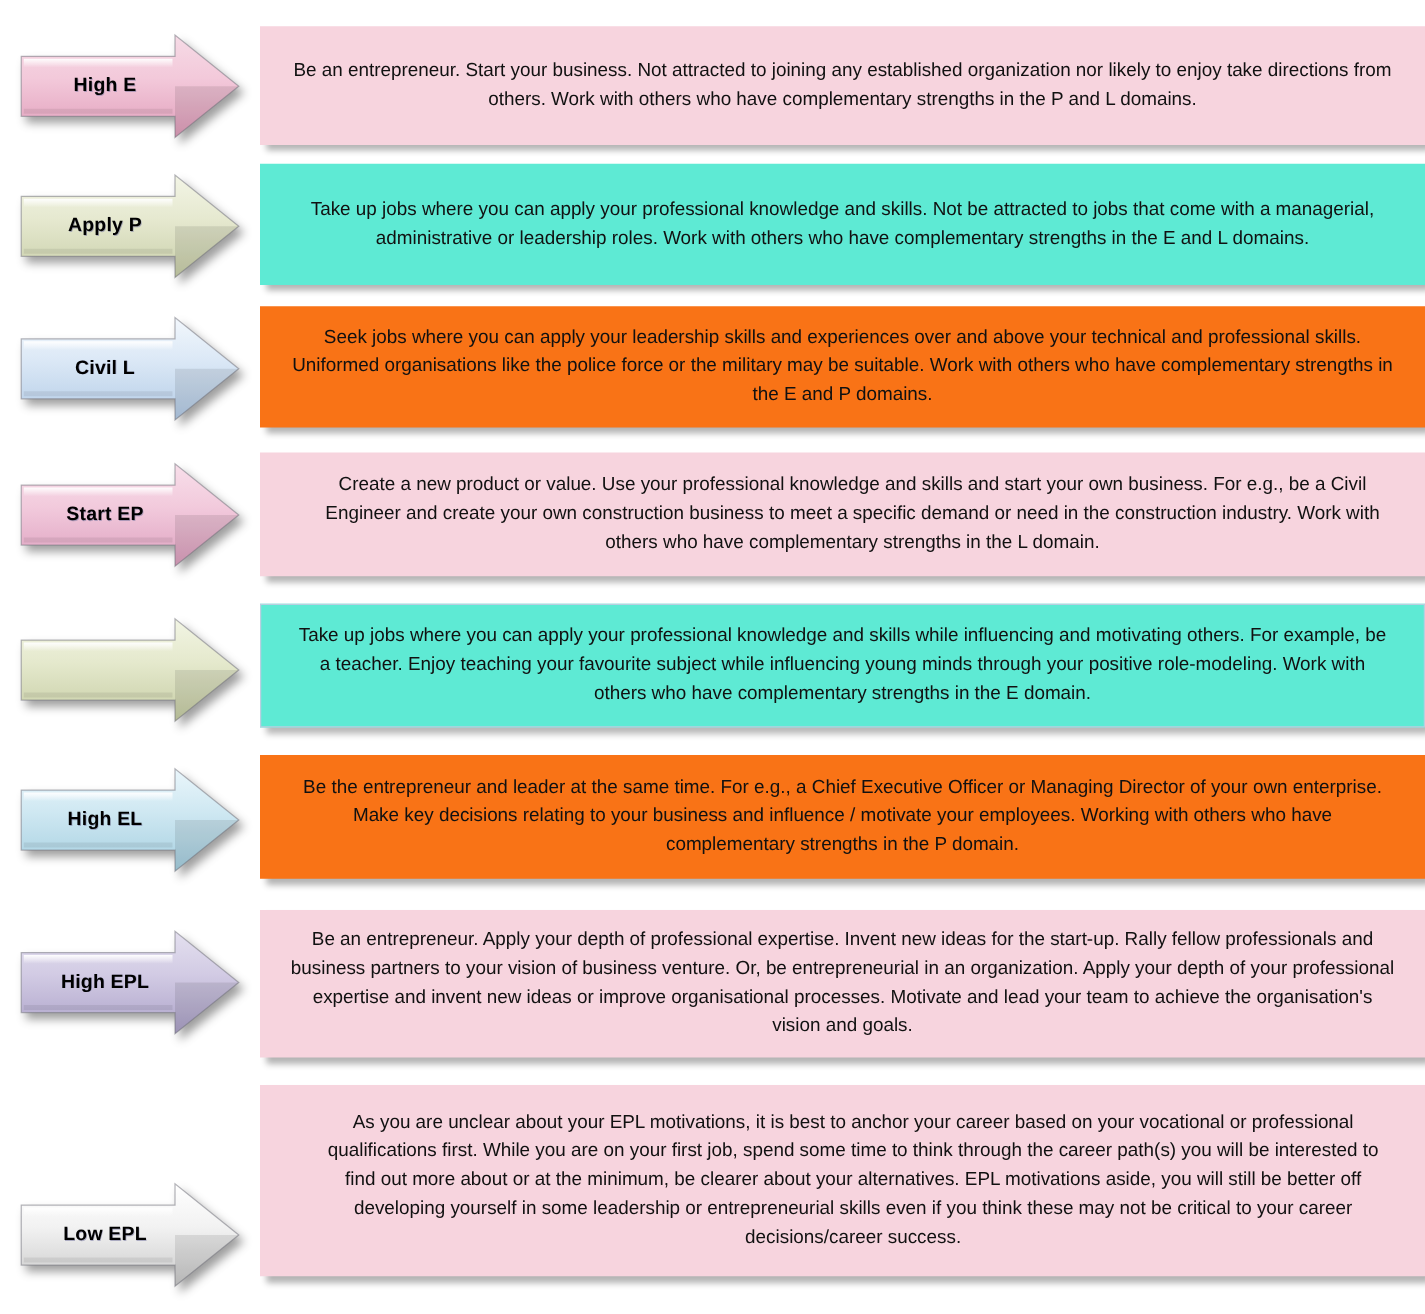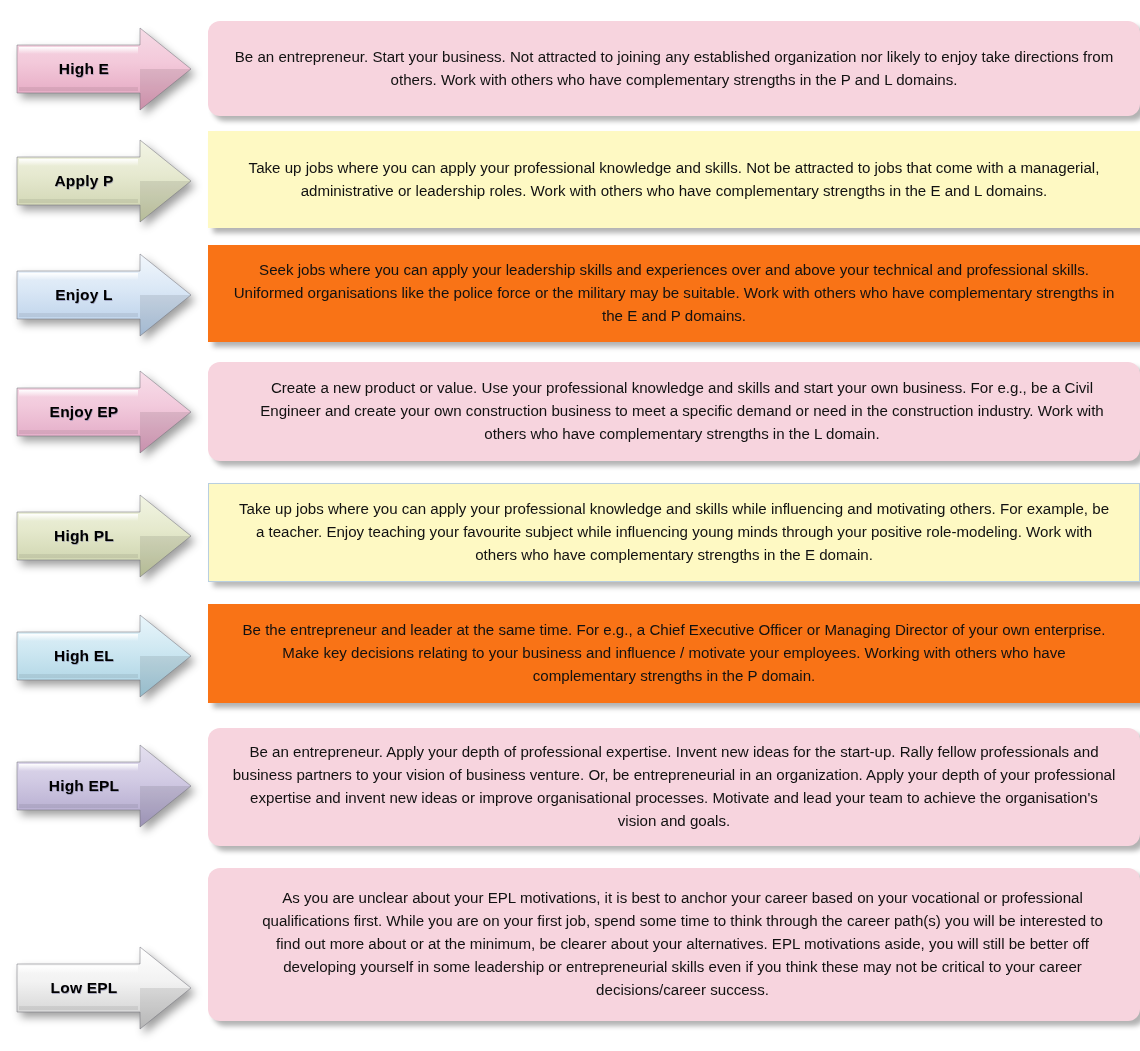--- a/index.html
+++ b/index.html
@@ -73,22 +73,22 @@
     text-align: center;
     box-shadow: 5px 5px 5px rgba(0,0,0,0.30);
     display: flex;
     align-items: center;
     justify-content: center;
   }
   .textbox .inner {
     width: 100%;
   }
 
-  .tb-pink   { background: #f7d4de; border-radius: 12px; }
-  .tb-green  { background: #fef9c3; }
+  .tb-pink   { background: #f7d4de; }
+  .tb-green  { background: #5eead4; }
   .tb-blue   { background: #f97316; }
   .tb-bordered {
     border: 1px solid #b9cfe0;
     box-shadow: 5px 5px 5px rgba(0,0,0,0.28);
   }
 
   .spell {
     text-decoration-style: wavy;
     text-decoration-color: #4a8a3a;
     text-decoration-thickness: 1px;
@@ -161,21 +161,21 @@
             <linearGradient id="agrad2h" x1="0" y1="0" x2="0" y2="1">
               <stop offset="0" stop-color="#ffffff" stop-opacity="0.95"></stop>
               <stop offset="1" stop-color="#ffffff" stop-opacity="0"></stop>
             </linearGradient>
           </defs>
           <polygon points="3,20 126,20 126,3 177,44 126,85 126,68 3,68" fill="url(#agrad2)" stroke="rgba(120,120,130,0.55)" stroke-width="1"></polygon>
           <polygon points="5,22 124,22 124,29 5,29" fill="url(#agrad2h)"></polygon>
           <polygon points="5,62 124,62 124,66 5,66" fill="rgba(0,0,0,0.07)"></polygon>
           <polygon points="126,44 126,85 177,44" fill="rgba(0,0,0,0.09)"></polygon>
         </svg>
-        <div class="arrow-label">Enjoy L</div>
+        <div class="arrow-label">Civil L</div>
       </div>
     </div>
     <div class="textbox tb-blue" style="top: 245px; min-height: 97px; height: 97px;">
       <div class="inner">Seek jobs where you can apply your leadership skills and experiences over and above your technical and professional skills. Uniformed organisations like the police force or the military may be suitable. Work with others who have complementary strengths in the E and P domains.</div>
     </div>
     <div class="arrow-wrap" style="top: 368px;">
       <div class="arrow">
         <svg viewBox="0 0 180 88">
           <defs>
             <linearGradient id="agrad3" x1="0" y1="0" x2="0" y2="1">
@@ -186,21 +186,21 @@
             <linearGradient id="agrad3h" x1="0" y1="0" x2="0" y2="1">
               <stop offset="0" stop-color="#ffffff" stop-opacity="0.95"></stop>
               <stop offset="1" stop-color="#ffffff" stop-opacity="0"></stop>
             </linearGradient>
           </defs>
           <polygon points="3,20 126,20 126,3 177,44 126,85 126,68 3,68" fill="url(#agrad3)" stroke="rgba(120,120,130,0.55)" stroke-width="1"></polygon>
           <polygon points="5,22 124,22 124,29 5,29" fill="url(#agrad3h)"></polygon>
           <polygon points="5,62 124,62 124,66 5,66" fill="rgba(0,0,0,0.07)"></polygon>
           <polygon points="126,44 126,85 177,44" fill="rgba(0,0,0,0.09)"></polygon>
         </svg>
-        <div class="arrow-label">Enjoy EP</div>
+        <div class="arrow-label">Start EP</div>
       </div>
     </div>
     <div class="textbox tb-pink" style="top: 362px; min-height: 99px; height: 99px; padding-left: 40px;">
       <div class="inner">Create a new product or value. Use your professional knowledge and skills and start your own business. For e.g., be a Civil Engineer and create your own construction business to meet a specific demand or need in the construction industry. Work with others who have complementary strengths in the L domain.</div>
     </div>
     <div class="arrow-wrap" style="top: 492px;">
       <div class="arrow">
         <svg viewBox="0 0 180 88">
           <defs>
             <linearGradient id="agrad4" x1="0" y1="0" x2="0" y2="1">
@@ -211,21 +211,20 @@
             <linearGradient id="agrad4h" x1="0" y1="0" x2="0" y2="1">
               <stop offset="0" stop-color="#ffffff" stop-opacity="0.95"></stop>
               <stop offset="1" stop-color="#ffffff" stop-opacity="0"></stop>
             </linearGradient>
           </defs>
           <polygon points="3,20 126,20 126,3 177,44 126,85 126,68 3,68" fill="url(#agrad4)" stroke="rgba(120,120,130,0.55)" stroke-width="1"></polygon>
           <polygon points="5,22 124,22 124,29 5,29" fill="url(#agrad4h)"></polygon>
           <polygon points="5,62 124,62 124,66 5,66" fill="rgba(0,0,0,0.07)"></polygon>
           <polygon points="126,44 126,85 177,44" fill="rgba(0,0,0,0.09)"></polygon>
         </svg>
-        <div class="arrow-label">High PL</div>
       </div>
     </div>
     <div class="textbox tb-green tb-bordered" style="top: 483px; min-height: 99px; height: 99px;">
       <div class="inner"><span>Take up jobs where you can apply your professional knowledge and skills while influencing and motivating others. For example, be a teacher. Enjoy teaching your favourite subject while influencing young minds through your positive </span><span class="spell">role-modeling</span><span>. Work with others who have complementary strengths in the E domain.</span></div>
     </div>
     <div class="arrow-wrap" style="top: 612px;">
       <div class="arrow">
         <svg viewBox="0 0 180 88">
           <defs>
             <linearGradient id="agrad5" x1="0" y1="0" x2="0" y2="1">

